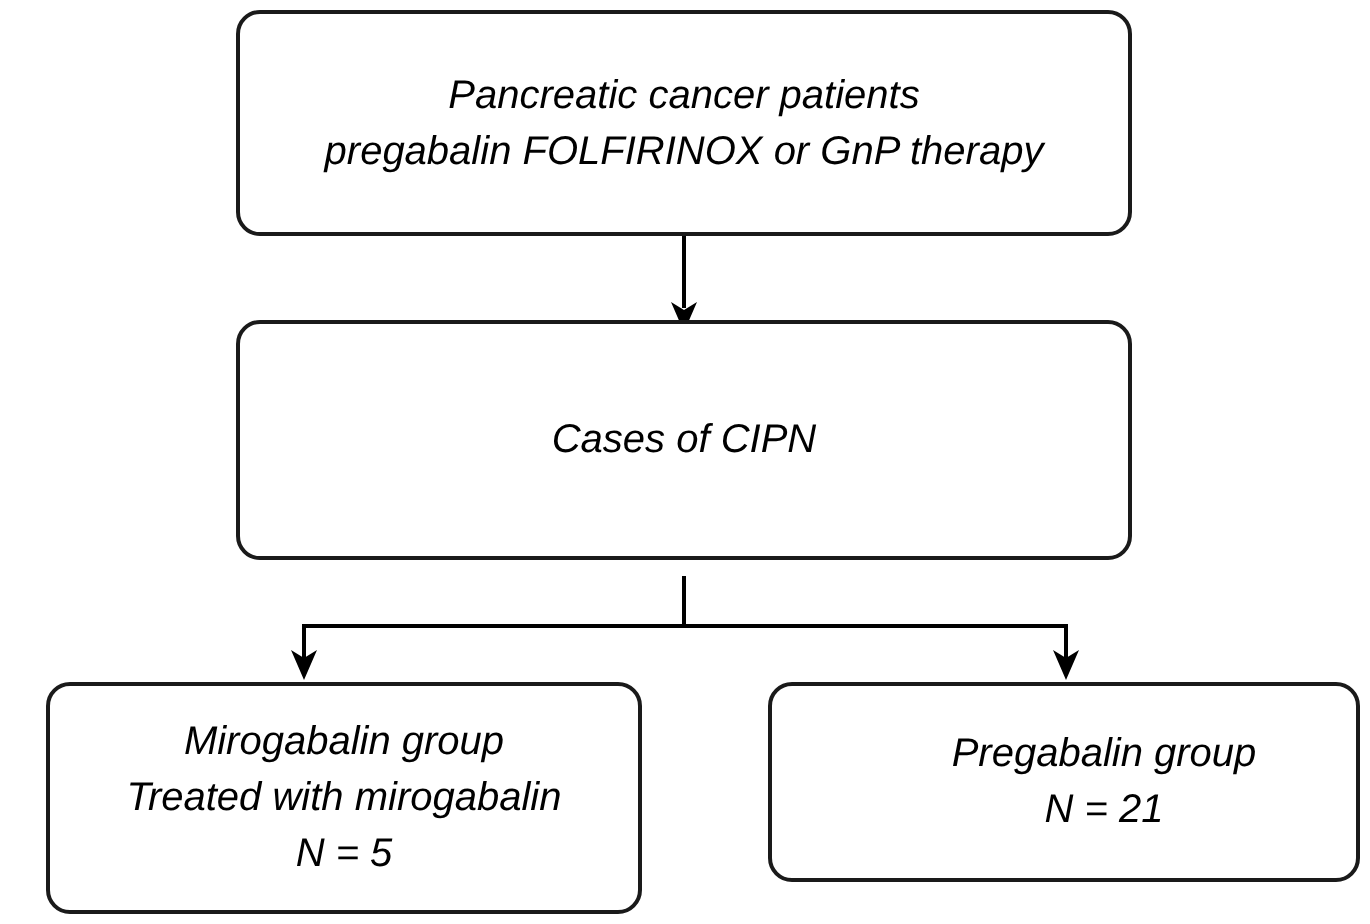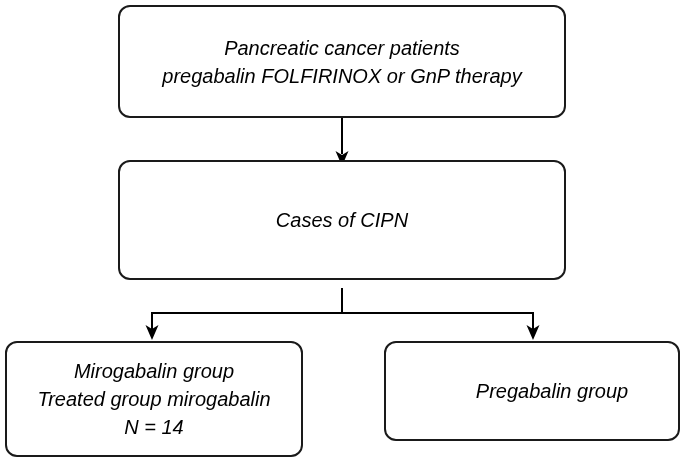--- a/index.html
+++ b/index.html
@@ -33,21 +33,21 @@
     flex-direction: column;
     justify-content: center;
     align-items: center;
     text-align: center;
     color: #000000;
     font-size: 20px;
     line-height: 28px;
   }
   .node-patients { left: 118px; top: 5px;   width: 448px; height: 113px; }
   .node-cipn     { left: 118px; top: 160px; width: 448px; height: 120px; }
-  .node-miro     { left: 5px;   top: 341px; width: 298px; height: 116px; }
+  .node-miro     { left: 23px;   top: 341px; width: 298px; height: 116px; }
   .node-prega    { left: 384px; top: 341px; width: 296px; height: 100px; padding-left: 40px; }
   .node-line { white-space: nowrap; font-style: italic; }
 </style>
 </head>
 <body>
 
 <div class="canvas">
 
   <svg class="connectors" viewBox="0 0 685 462" xmlns="http://www.w3.org/2000/svg">
 
@@ -72,21 +72,22 @@
     <div class="node-line">Pancreatic cancer patients</div>
     <div class="node-line">pregabalin FOLFIRINOX or GnP therapy</div>
   </div>
 
   <div class="node node-cipn">
     <div class="node-line">Cases of CIPN</div>
   </div>
 
   <div class="node node-miro">
     <div class="node-line">Mirogabalin group</div>
-    <div class="node-line">Treated group mirogabalin</div>
-    <div class="node-line">N = 14</div>
+    <div class="node-line">Treated with mirogabalin</div>
+    <div class="node-line">N = 5</div>
   </div>
 
   <div class="node node-prega">
     <div class="node-line">Pregabalin group</div>
+    <div class="node-line">N = 21</div>
   </div>
 
 </div>
 
 </body></html>

